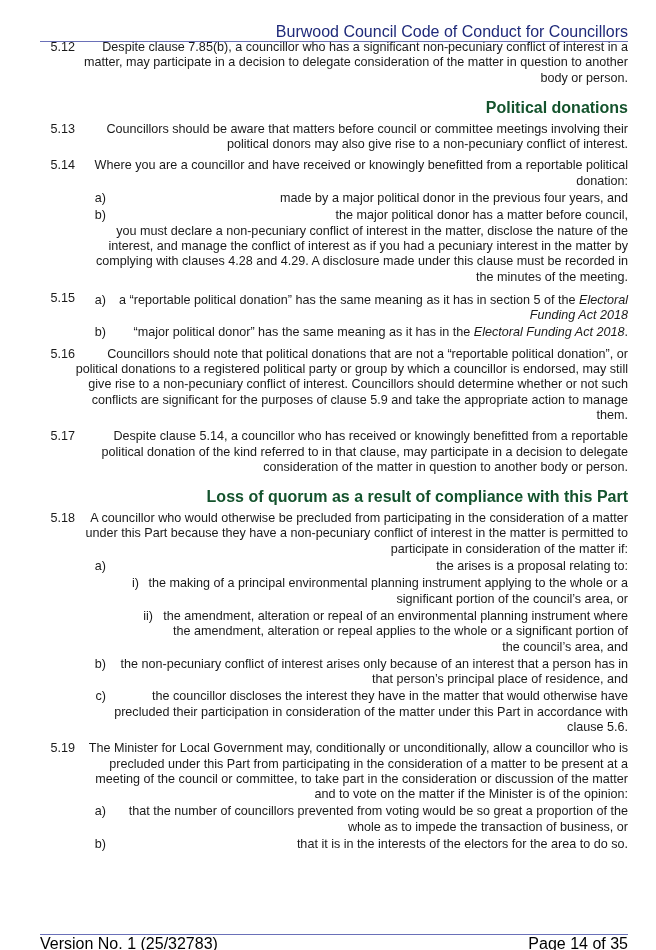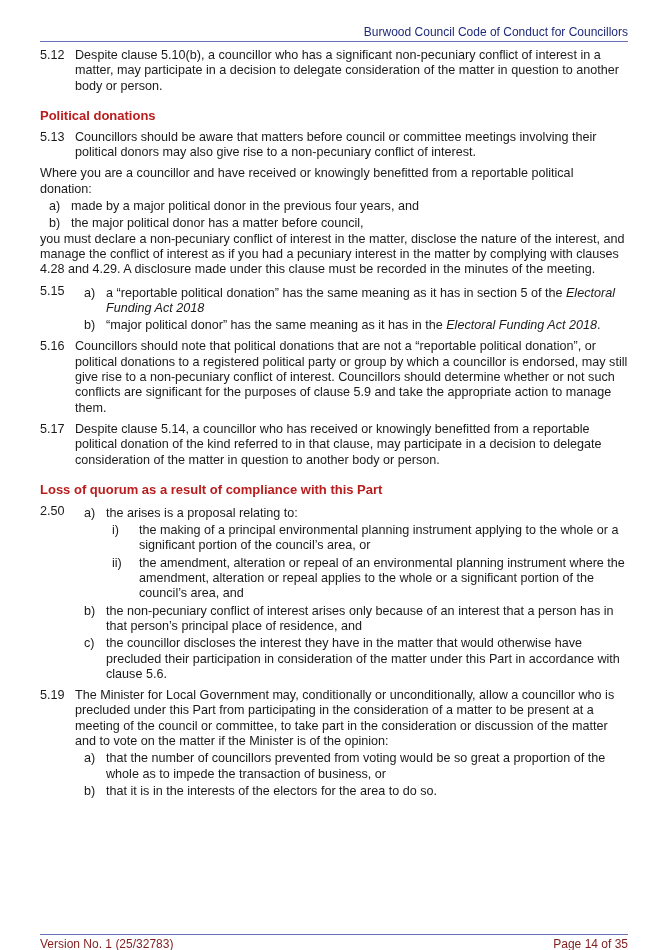--- a/index.html
+++ b/index.html
@@ -3,69 +3,70 @@
 <meta charset="utf-8">
 <style>
   html, body { margin: 0; padding: 0; background: #ffffff; }
   body {
     width: 656px; height: 950px; position: relative; overflow: hidden;
     font-family: "Liberation Sans", sans-serif; color: #1a1a1a;
     font-size: 12.6px; line-height: 15.3px;
   }
   .header {
     position: absolute; left: 40px; right: 28px; top: 25px;
-    text-align: right; color: #1f2a7a; font-size: 12px; line-height: 14px;
+    text-align: right; color: #1f2a7a; font-size: 16px; line-height: 14px;
     padding-bottom: 2px; border-bottom: 1px solid #6a70b8;
   }
-  .content { position: absolute; left: 40px; right: 28px; top: 48px; }
+  .content { position: absolute; left: 40px; right: 28px; top: 40px; text-align: right; }
   .clause { display: flex; margin-bottom: 6px; }
   .clause .num { width: 35px; flex: none; }
   .clause .body { flex: 1; }
   .sub { display: flex; margin-top: 2px; }
   .sub .mk { width: 22px; flex: none; padding-left: 0; }
   .sub .tx { flex: 1; }
   .subs { margin-left: 9px; }
   .roman { display: flex; margin-top: 2px; margin-left: 5px; }
   .roman .mk { width: 33px; flex: none; padding-left: 6px; box-sizing: border-box; }
   .roman .tx { flex: 1; }
   .para { }
   h2 {
-    font-size: 13px; font-weight: bold; color: #b91c1c;
+    font-size: 16px; font-weight: bold; color: #14532d;
     margin: 14px 0 7px 0; line-height: 15px;
   }
   .footer {
     position: absolute; left: 40px; right: 28px; top: 934px;
     border-top: 1px solid #6a70b8; padding-top: 2px;
     display: flex; justify-content: space-between;
-    color: #7f1d1d; font-size: 12px; line-height: 14px;
+    color: #000000; font-size: 16px; line-height: 14px;
   }
   i { font-style: italic; }
 </style>
 </head>
 <body>
 
 <div class="header">
   <span>Burwood Council Code of Conduct for Councillors</span>
 </div>
 
 <div class="content">
 
   <div class="clause">
     <span class="num">5.12</span>
-    <div class="body">Despite clause 5.10(b), a councillor who has a significant non-pecuniary conflict of interest in a matter, may participate in a decision to delegate consideration of the matter in question to another body or person.</div>
+    <div class="body">Despite clause 7.85(b), a councillor who has a significant non-pecuniary conflict of interest in a matter, may participate in a decision to delegate consideration of the matter in question to another body or person.</div>
   </div>
 
   <h2>Political donations</h2>
 
   <div class="clause">
     <span class="num">5.13</span>
     <div class="body">Councillors should be aware that matters before council or committee meetings involving their political donors may also give rise to a non-pecuniary conflict of interest.</div>
   </div>
 
   <div class="clause">
+    <span class="num">5.14</span>
     <div class="body">
       <div>Where you are a councillor and have received or knowingly benefitted from a reportable political donation:</div>
       <div class="subs">
         <div class="sub">
           <span class="mk">a)</span>
           <span class="tx">made by a major political donor in the previous four years, and</span>
         </div>
         <div class="sub">
           <span class="mk">b)</span>
           <span class="tx">the major political donor has a matter before council,</span>
@@ -97,33 +98,34 @@
   </div>
 
   <div class="clause">
     <span class="num">5.17</span>
     <div class="body">Despite clause 5.14, a councillor who has received or knowingly benefitted from a reportable political donation of the kind referred to in that clause, may participate in a decision to delegate consideration of the matter in question to another body or person.</div>
   </div>
 
   <h2>Loss of quorum as a result of compliance with this Part</h2>
 
   <div class="clause">
-    <span class="num">2.50</span>
+    <span class="num">5.18</span>
     <div class="body">
+      <div>A councillor who would otherwise be precluded from participating in the consideration of a matter under this Part because they have a non-pecuniary conflict of interest in the matter is permitted to participate in consideration of the matter if:</div>
       <div class="subs">
         <div class="sub">
           <span class="mk">a)</span>
           <span class="tx">the arises is a proposal relating to:</span>
         </div>
         <div class="roman">
           <span class="mk" style="margin-left:17px">i)</span>
           <span class="tx">the making of a principal environmental planning instrument applying to the whole or a significant portion of the council’s area, or</span>
         </div>
         <div class="roman">
-          <span class="mk" style="margin-left:17px">ii)</span>
+          <span class="mk" style="margin-left:31px">ii)</span>
           <span class="tx">the amendment, alteration or repeal of an environmental planning instrument where the amendment, alteration or repeal applies to the whole or a significant portion of the council’s area, and</span>
         </div>
         <div class="sub">
           <span class="mk">b)</span>
           <span class="tx">the non-pecuniary conflict of interest arises only because of an interest that a person has in that person’s principal place of residence, and</span>
         </div>
         <div class="sub">
           <span class="mk">c)</span>
           <span class="tx">the councillor discloses the interest they have in the matter that would otherwise have precluded their participation in consideration of the matter under this Part in accordance with clause 5.6.</span>
         </div>

